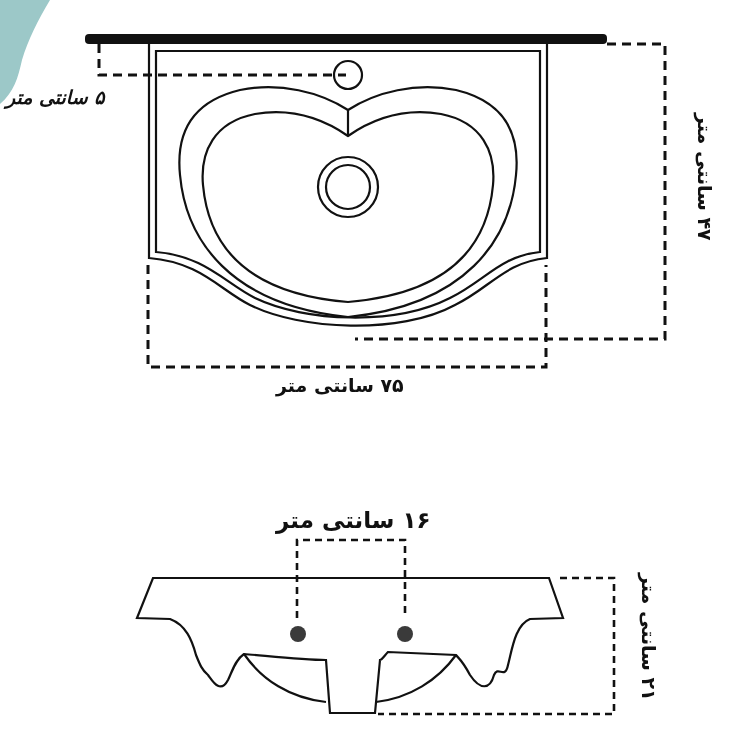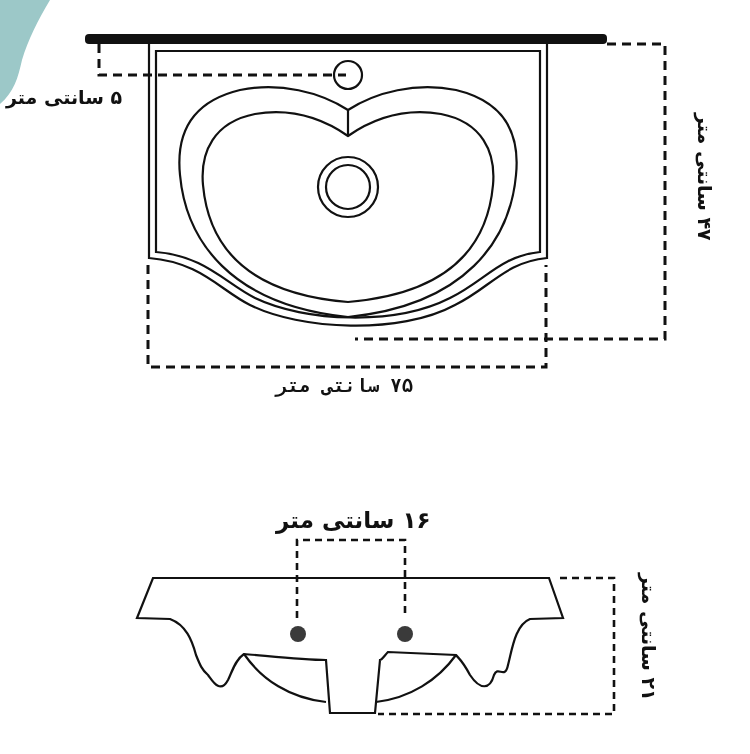--- a/index.html
+++ b/index.html
@@ -1,20 +1,20 @@
 <!DOCTYPE html>
 <html><head>
 <meta charset="utf-8">
 <style>
   html, body { margin: 0; padding: 0; background: #ffffff; }
   body { width: 750px; height: 754px; position: relative; overflow: hidden; font-family: "DejaVu Sans", sans-serif; }
   svg#diagram { position: absolute; left: 0; top: 0; }
   .label { position: absolute; font-family: "DejaVu Sans", sans-serif; font-weight: bold; color: #111; white-space: nowrap; direction: rtl; }
-  .lbl-5 { left: 6px; top: 86px; font-size: 19px; }
-  .lbl-75 { left: 276px; top: 374px; font-size: 19px; font-family: Liberation Mono, monospace; }
+  .lbl-5 { left: 6px; top: 86px; font-size: 19px; font-style: italic; }
+  .lbl-75 { left: 276px; top: 374px; font-size: 19px; }
   .lbl-16 { left: 276px; top: 507px; font-size: 23px; }
   .vlabel { position: absolute; font-family: "DejaVu Sans", sans-serif; font-weight: bold; color: #111; white-space: nowrap; direction: rtl; transform-origin: left top; transform: rotate(90deg); }
   .lbl-47 { left: 716px; top: 113px; font-size: 19px; }
   .lbl-21 { left: 660px; top: 573px; font-size: 19px; }
 </style>
 </head>
 <body>
 
 <svg id="diagram" width="750" height="754" viewBox="0 0 750 754" xmlns="http://www.w3.org/2000/svg">
 

